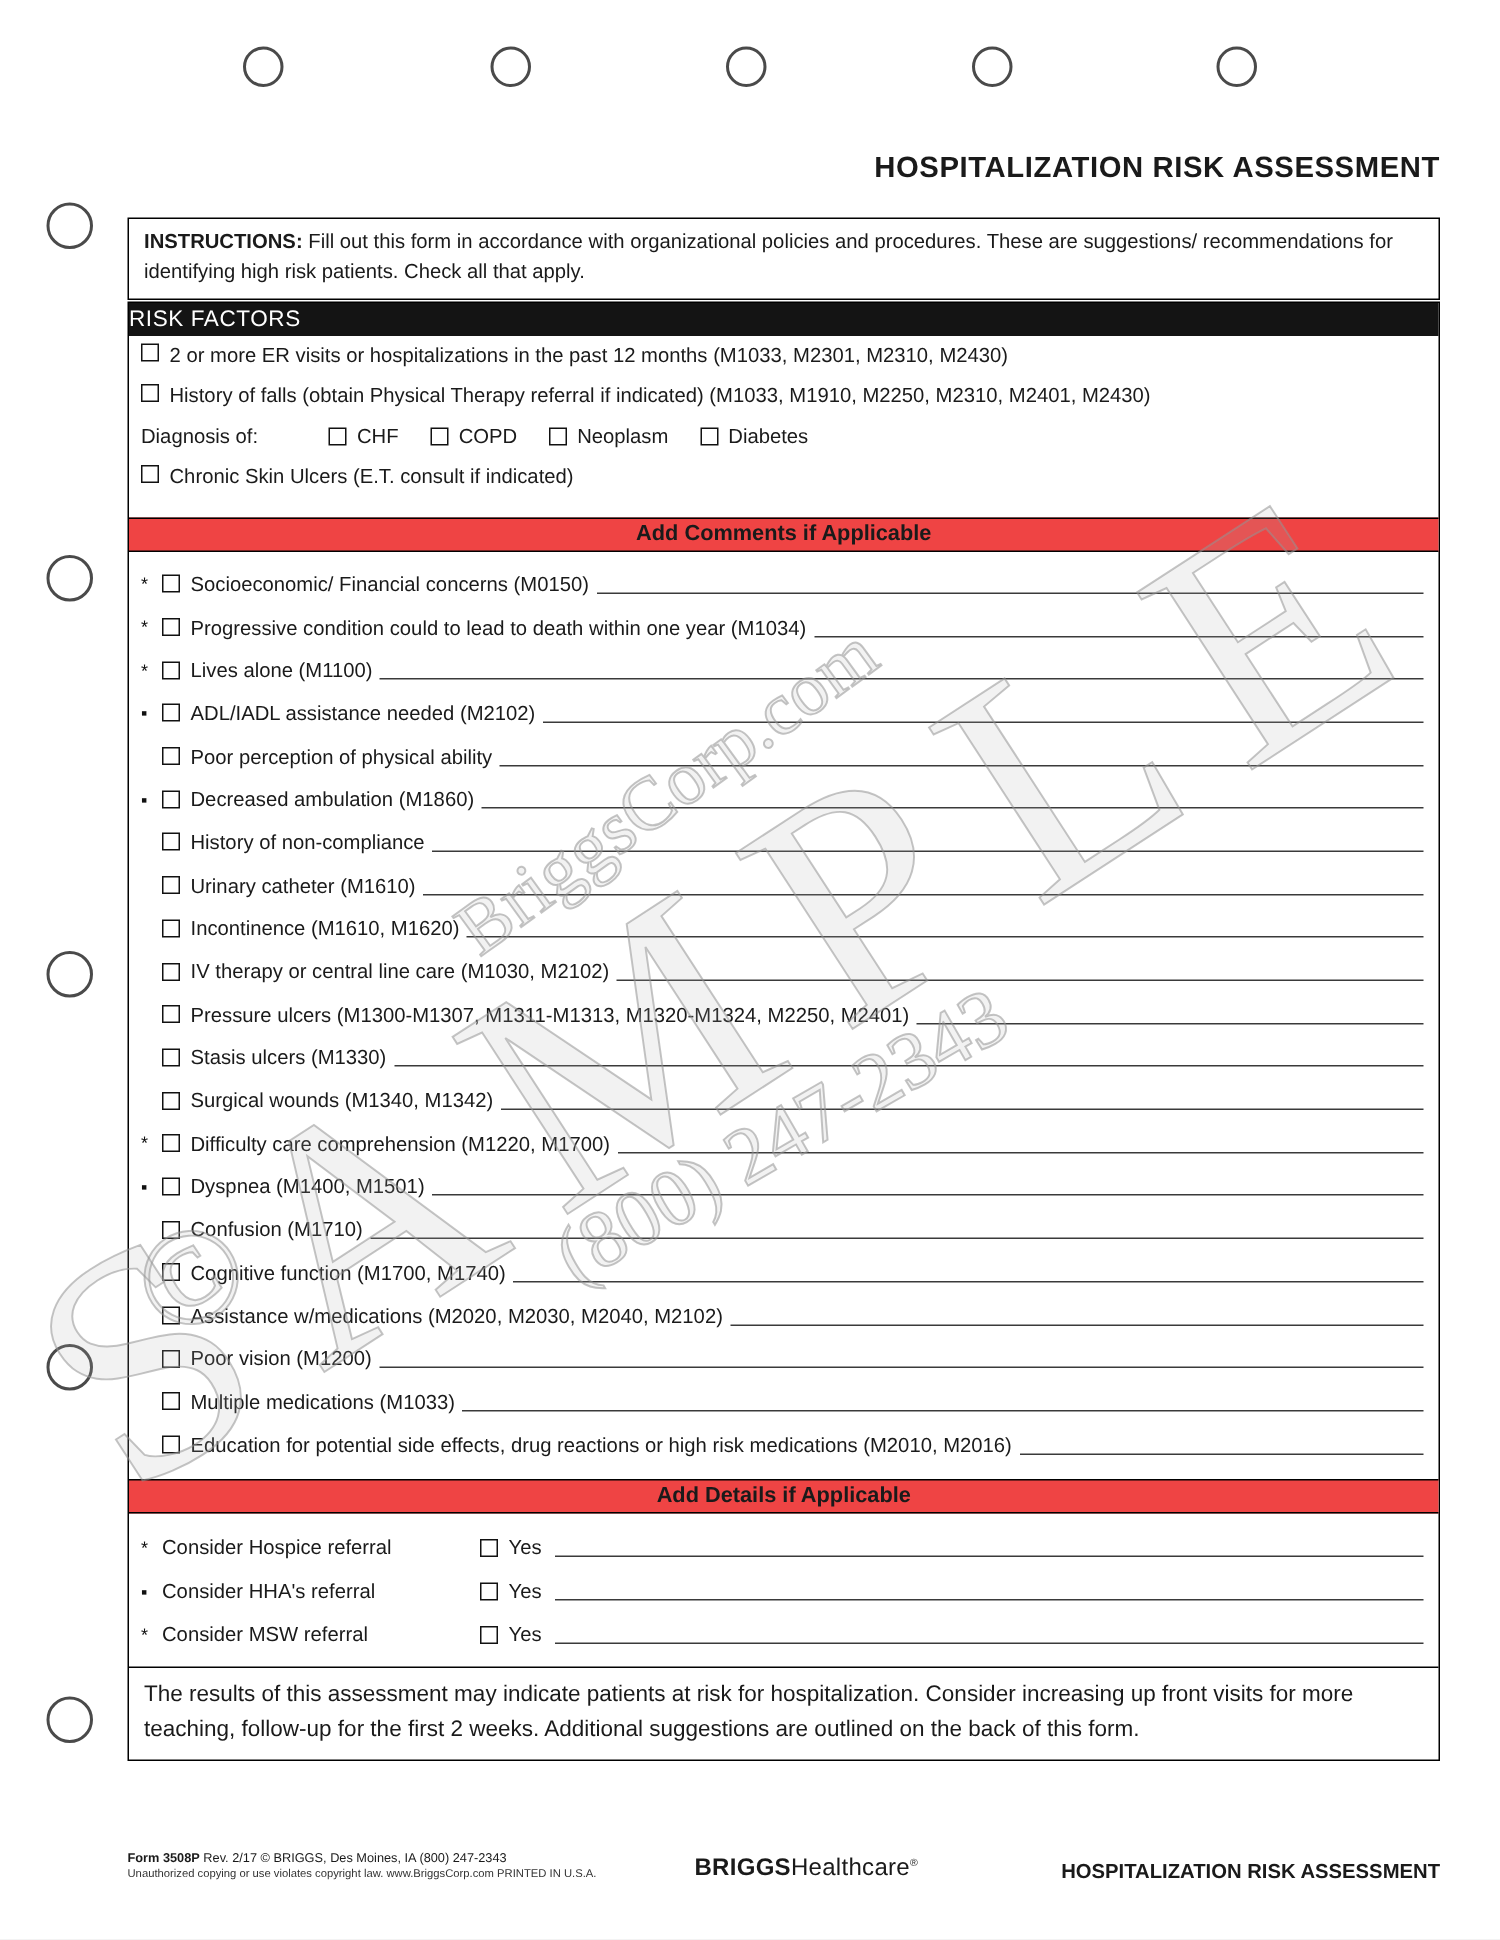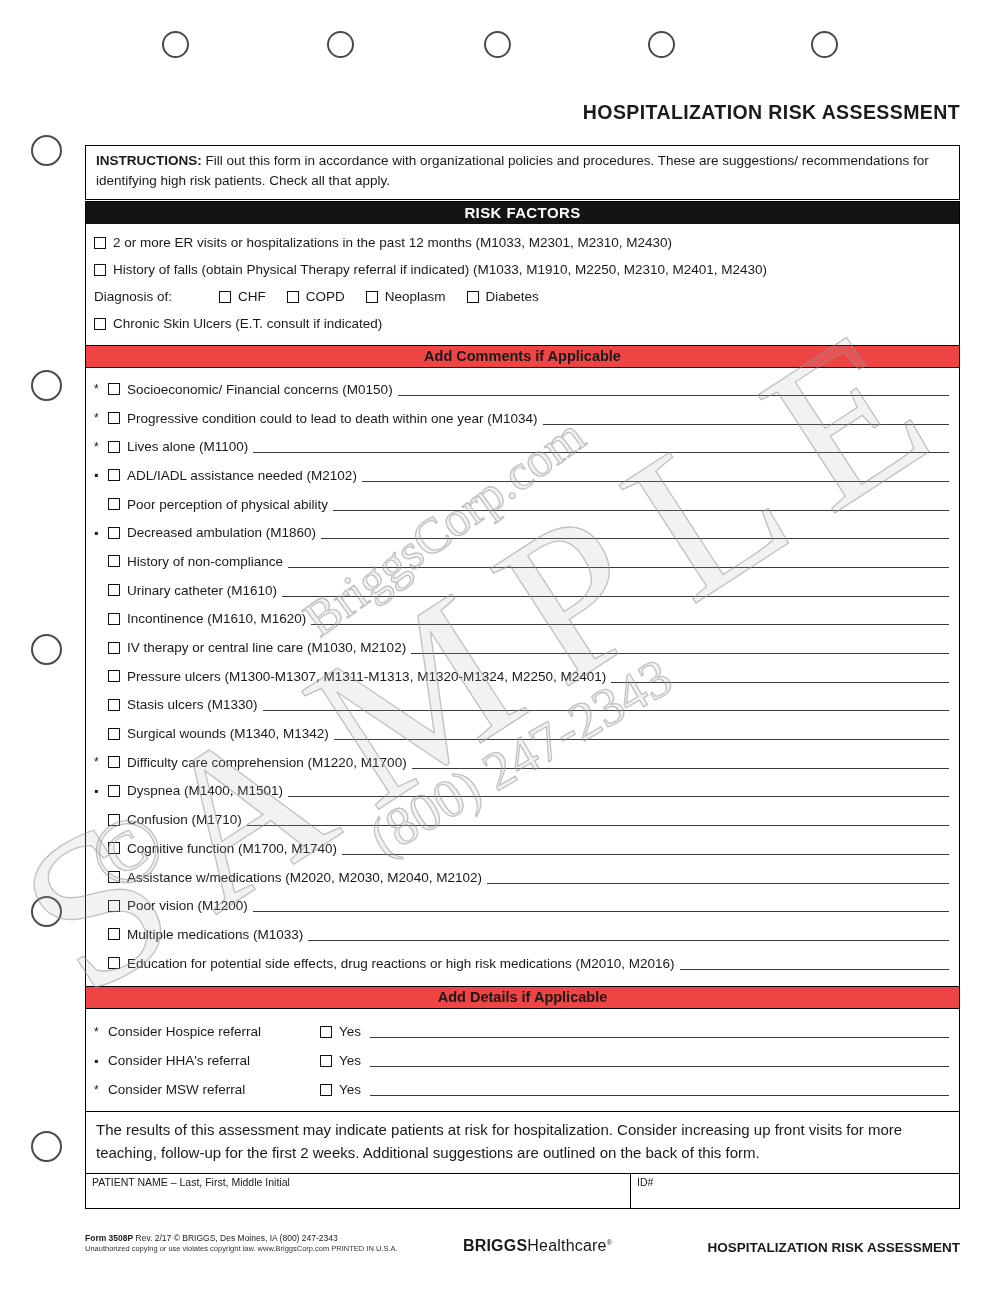--- a/index.html
+++ b/index.html
@@ -13,27 +13,27 @@
 
   .page-title{position:absolute;left:85px;width:875px;top:101px;text-align:right;
               font-size:19.5px;font-weight:bold;letter-spacing:.4px;}
 
   .instructions{position:absolute;left:85px;width:875px;top:145px;box-sizing:border-box;
                 border:1.5px solid #000;padding:5px 10px 7px;font-size:13.5px;line-height:1.5;}
 
   .main-box{position:absolute;left:85px;width:875px;top:201px;box-sizing:border-box;
             border:1.5px solid #000;background:#fff;}
 
-  .bar-black{background:#141414;color:#fff;text-align:center;font-weight:bold;
+  .bar-black{background:#141414;color:#fff;font-weight:normal;
              font-size:15px;padding:2px 0 3px;letter-spacing:.4px;}
   .bar-gray{background:#ef4444;border-top:1.5px solid #000;border-bottom:1.5px solid #000;
             text-align:center;font-weight:bold;font-size:14.5px;padding:2px 0 3px;}
 
   .risk-section{padding:5px 8px 8px;}
-  .r-row{display:flex;align-items:center;height:27px;font-size:13.5px;}
+  .r-row{display:flex;align-items:flex-start;height:27px;font-size:13.5px;}
   .r-indent{}
   .diag-label{width:125px;flex:none;}
   .diag-opt{display:flex;align-items:center;margin-right:21px;}
 
   .cb{width:10px;height:10px;border:1.3px solid #111;background:#fff;display:inline-block;
       flex:none;margin-right:7px;box-sizing:content-box;}
 
   .comments-section{padding:7px 10px 9px 8px;}
   .c-row{display:flex;align-items:center;height:28.7px;font-size:13.5px;}
   .mk{width:14px;flex:none;font-size:12px;color:#111;}
@@ -287,24 +287,20 @@
         <span class="cb"></span>
         <span class="yes-lbl">Yes</span>
         <span class="fill-line"></span>
       </div>
     </div>
 
     <div class="divider"></div>
 
     <div class="note">The results of this assessment may indicate patients at risk for hospitalization. Consider increasing up front visits for more teaching, follow-up for the first 2 weeks. Additional suggestions are outlined on the back of this form.</div>
 
-    <div class="patient-row">
-      <div class="p-name">PATIENT NAME – Last, First, Middle Initial</div>
-      <div class="p-id">ID#</div>
-    </div>
 
   </div>
 
   <div class="footer">
     <div class="f-left">
       <div class="f-l1"><b>Form 3508P</b><span> Rev. 2/17   © BRIGGS, Des Moines, IA   (800) 247-2343</span></div>
       <div class="f-l2">Unauthorized copying or use violates copyright law.   www.BriggsCorp.com   PRINTED IN U.S.A.</div>
     </div>
     <div class="f-brand">
       <span class="b1">BRIGGS</span><span>Healthcare</span><span class="reg">®</span>

